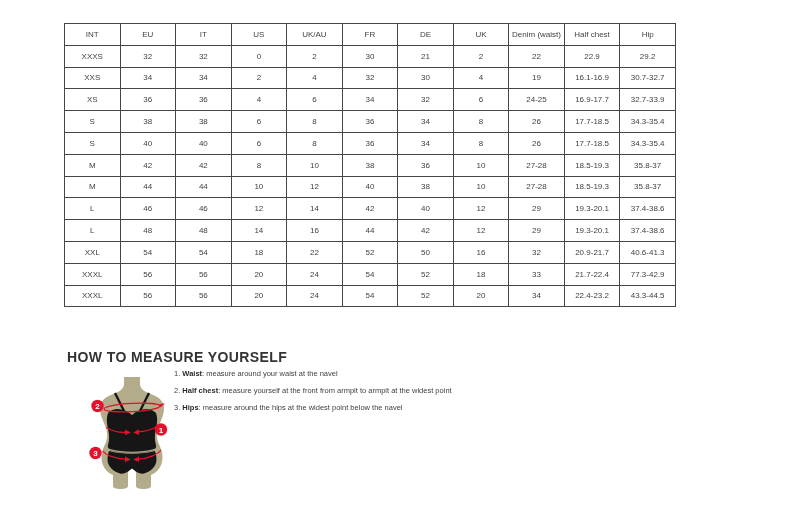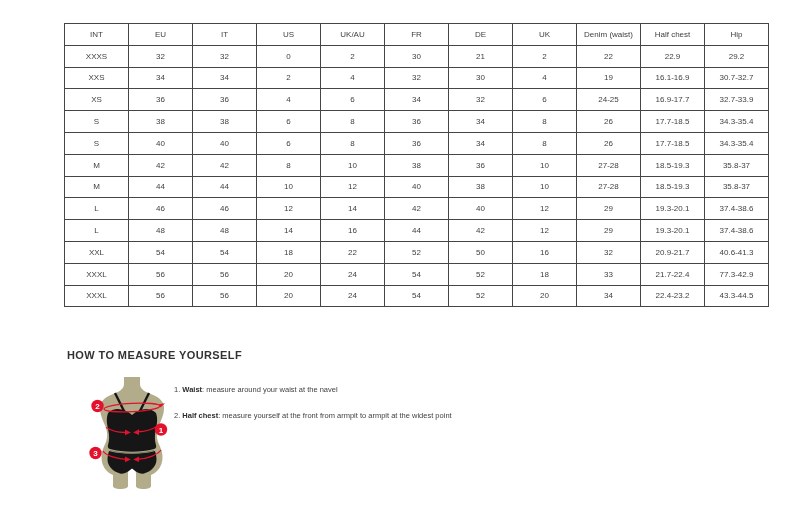--- a/index.html
+++ b/index.html
@@ -3,45 +3,45 @@
 <meta charset="utf-8">
 <style>
   html,body{margin:0;padding:0;}
   body{
     width:798px;height:519px;background:#ffffff;
     font-family:"Liberation Sans",sans-serif;
     position:relative;overflow:hidden;
     color:#3f3f3f;
   }
   .size-table{
-    position:absolute;left:64px;top:23px;width:705px;
+    position:absolute;left:64px;top:23px;width:612px;
     border-collapse:collapse;table-layout:fixed;
     font-size:8px;color:#3f3f3f;
   }
   .size-table th,.size-table td{
     border:1px solid #454545;
     height:20.8px;padding:0;margin:0;
     text-align:center;vertical-align:middle;
     font-weight:400;white-space:nowrap;overflow:hidden;
   }
   .measure-heading{
     position:absolute;left:67px;top:349px;
-    font-size:11px;font-weight:700;color:#333333;
+    font-size:14px;font-weight:700;color:#333333;
     letter-spacing:0.4px;
   }
   .figure-wrap{
     position:absolute;left:86px;top:377px;width:95px;height:112px;
   }
   .steps{
     position:absolute;left:174px;top:369px;
     list-style:none;margin:0;padding:0;
     font-size:7.5px;color:#3f3f3f;
   }
   .steps li{
-    margin:16px 0 7px 0;line-height:10px;white-space:nowrap;
+    margin:0 0 7px 0;line-height:10px;white-space:nowrap;
   }
   .steps b{color:#2b2b2b;font-weight:700;}
 </style>
 </head>
 <body>
 
 <table class="size-table">
   <thead>
     <tr>
         <th>INT</th>
@@ -288,13 +288,14 @@
       <text x="75" y="55.5" fill="#ffffff">1</text>
       <circle cx="9.5" cy="76" r="6.2" fill="#e4112d"></circle>
       <text x="9.5" y="79" fill="#ffffff">3</text>
     </g>
   </svg>
 </div>
 
 <ol class="steps">
     <li><span>1. </span><b>Waist</b><span>: measure around your waist at the navel</span></li>
     <li><span>2. </span><b>Half chest</b><span>: measure yourself at the front from armpit to armpit at the widest point</span></li>
+    <li><span>3. </span><b>Hips</b><span>: measure around the hips at the widest point below the navel</span></li>
   </ol>
 
 </body></html>

